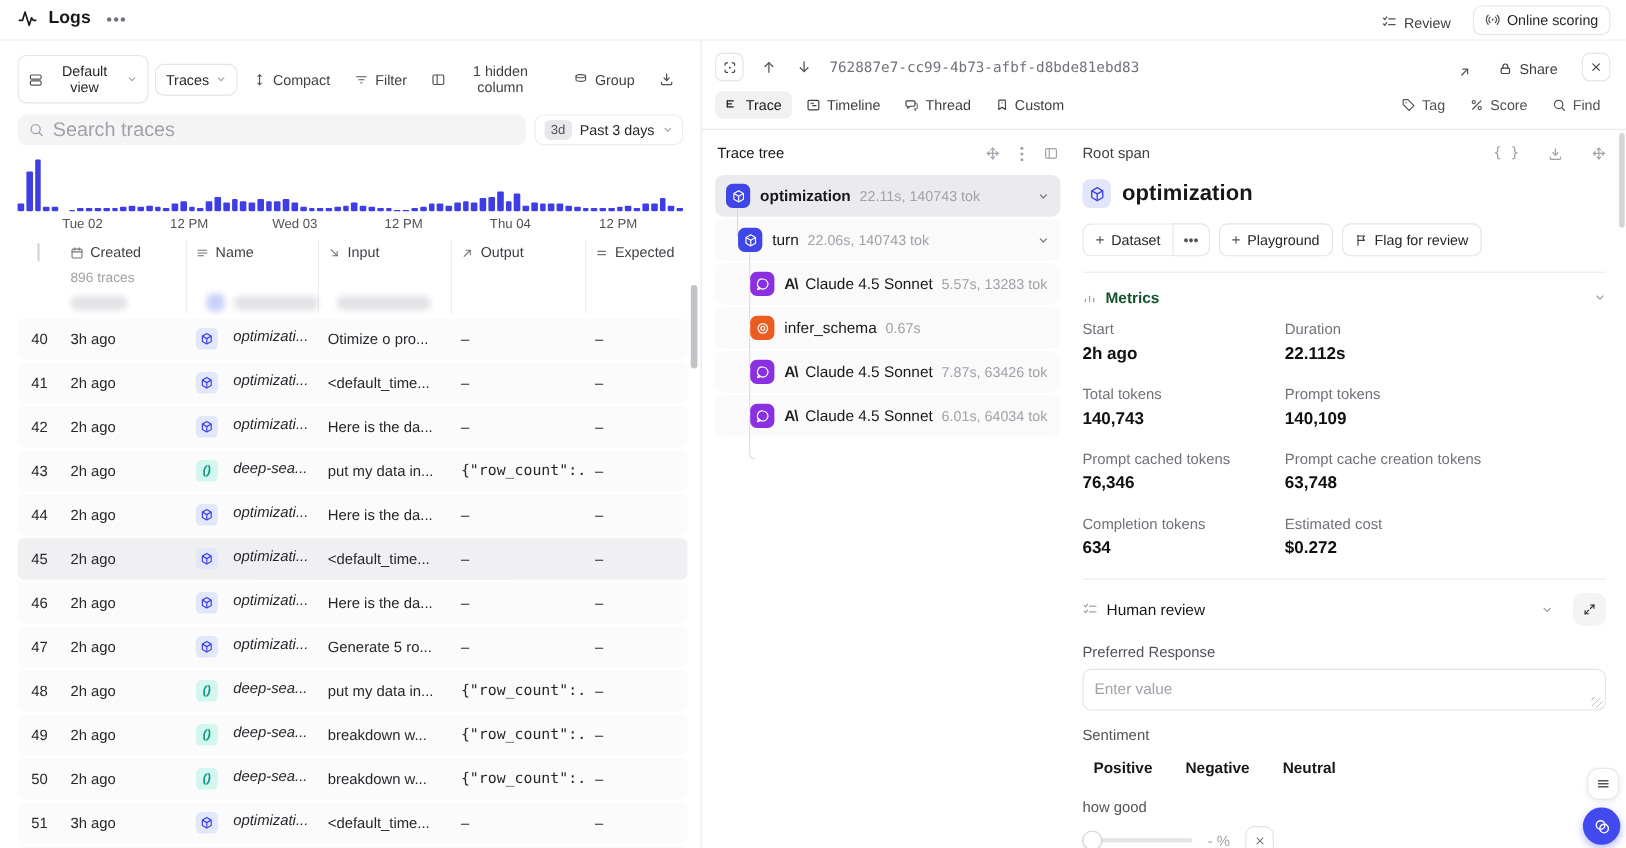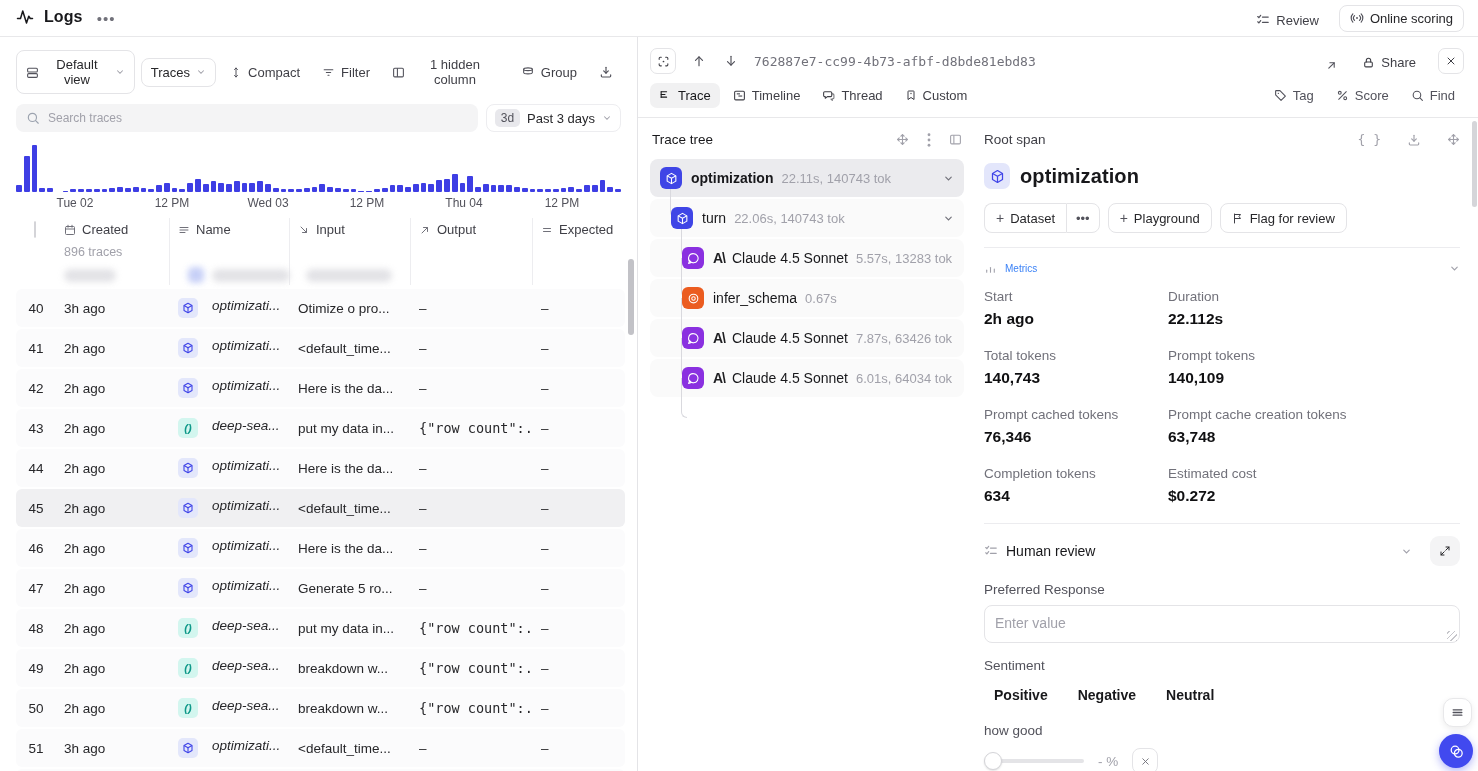--- a/index.html
+++ b/index.html
@@ -24,21 +24,21 @@
 
   
   .left-panel { width:638px; flex:0 0 638px; border-right:1px solid #e4e4e7; display:flex; flex-direction:column; position:relative; background:#fff; }
   .toolbar { display:flex; align-items:center; gap:6px; padding:13px 16px 8px 16px; }
   .tb-outline { display:flex; align-items:center; gap:6px; border:1px solid #e4e4e7; border-radius:8px; background:#fff; padding:6px 9px; font-size:13px; font-weight:500; color:#27272a; }
   .tb-ghost { display:flex; align-items:center; gap:6px; padding:6px 8px; font-size:13px; font-weight:500; color:#3f3f46; border-radius:8px; }
   .tb-icon { color:#52525b; }
   .chev { color:#a1a1aa; }
   .search-row { display:flex; align-items:center; gap:8px; padding:2px 16px 6px 16px; }
   .search-box { flex:1; display:flex; align-items:center; gap:8px; background:#f4f4f5; border-radius:8px; height:28px; padding:0 10px; color:#9ca3af; }
-  .search-box input { border:none; outline:none; background:transparent; flex:1; font-size:12px; color:#c2410c; font-family:inherit; }
+  .search-box input { border:none; outline:none; background:transparent; flex:1; font-size:18px; color:#c2410c; font-family:inherit; }
   .search-box input::placeholder { color:#a1a1aa; }
   .range-btn { display:flex; align-items:center; gap:7px; padding:4px 8px; border:1px solid #ededf0; border-radius:8px; background:#fff; font-size:13px; color:#27272a; }
   .range-badge { background:#e8e8ec; color:#52525b; font-size:12px; border-radius:5px; padding:2px 6px; font-weight:500; }
 
   
   .histo { position:relative; margin:4px 16px 0 16px; height:68px; }
   .histo-bars { position:absolute; left:0; right:0; top:0; height:50px; display:flex; align-items:flex-end; gap:2px; }
   .histo-bars .bar { flex:1; background:#3e3ee4; border-radius:1px; min-height:0; }
   .histo-axis { position:absolute; left:0; right:0; top:54px; height:14px; }
   .histo-axis span { position:absolute; transform:translateX(-50%); font-size:12px; color:#52525b; white-space:nowrap; }
@@ -115,21 +115,21 @@
   .span-title { display:flex; align-items:center; gap:10px; padding:6px 0 14px 0; }
   .span-title .big-ic { width:26px; height:26px; border-radius:7px; background:#e3e6fb; display:flex; align-items:center; justify-content:center; }
   .span-title h1 { font-size:20px; font-weight:700; letter-spacing:.1px; }
   .span-actions { display:flex; align-items:center; gap:8px; padding-bottom:14px; border-bottom:1px solid #ececef; }
   .split { display:flex; }
   .act-btn { display:flex; align-items:center; gap:6px; height:30px; padding:0 11px; border:1px solid #e4e4e7; background:#fff; font-size:13px; font-weight:500; color:#27272a; border-radius:8px; }
   .split .act-btn:first-child { border-radius:8px 0 0 8px; border-right:none; }
   .split .act-btn.more { border-radius:0 8px 8px 0; padding:0 9px; color:#52525b; }
   .plus { color:#52525b; font-size:14px; font-weight:500; }
 
-  .sec-head { display:flex; align-items:center; gap:8px; padding:14px 0 12px 0; font-size:10px; font-weight:400; color:#3b82f6; }
+  .sec-head { display:flex; align-items:center; gap:8px; padding:14px 0 12px 0; font-size:14px; font-weight:700; color:#14532d; }
   .sec-head .sec-chev { margin-left:auto; color:#a1a1aa; }
   .metrics-grid { display:grid; grid-template-columns:184px 1fr; row-gap:20px; padding:2px 0 18px 0; border-bottom:1px solid #ececef; }
   .metric .m-label { font-size:13.5px; color:#71717a; margin-bottom:6px; }
   .metric .m-value { font-size:15.5px; font-weight:600; color:#101012; }
 
   .hr-head { display:flex; align-items:center; gap:8px; padding:12px 0 8px 0; font-size:14px; font-weight:500; }
   .hr-head .sec-chev { margin-left:auto; color:#a1a1aa; }
   .expand-btn { width:30px; height:30px; border-radius:9px; background:#f4f4f5; display:flex; align-items:center; justify-content:center; color:#27272a; margin-left:10px; }
   .field-label { font-size:13.5px; color:#52525b; margin:8px 0 8px 0; }
   .pref-ta { position:relative; }

